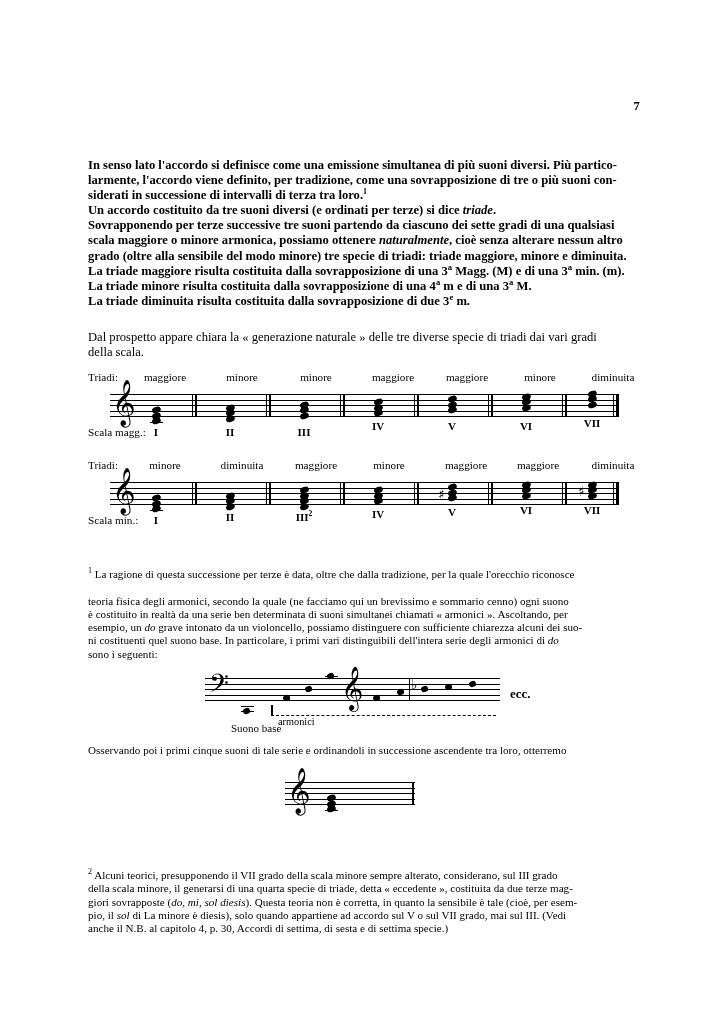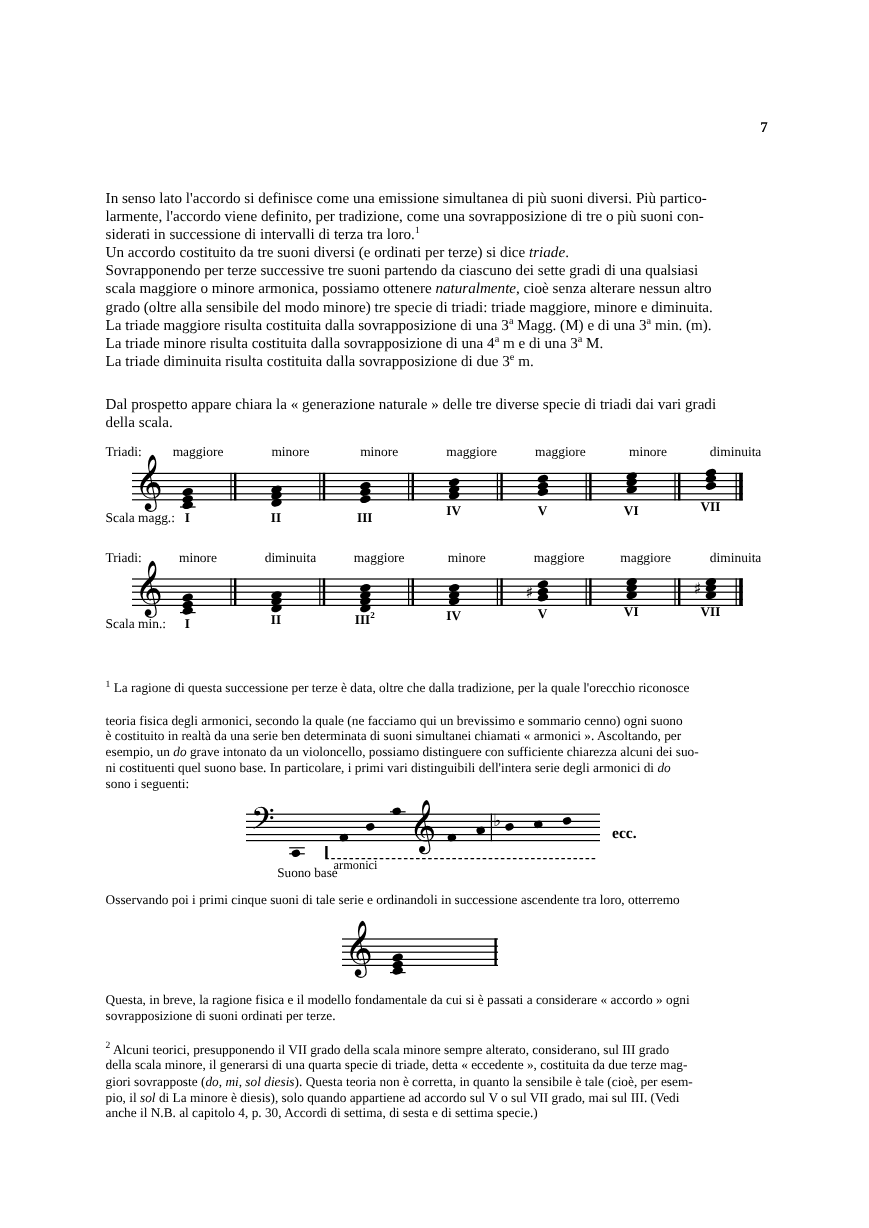--- a/index.html
+++ b/index.html
@@ -190,21 +190,21 @@
   }
 </style>
 </head>
 <body>
 
 <div class="page">
 
   <div class="page-number">7</div>
 
 
-  <div class="body-block no-just" style="top:158px;">
+  <div class="body-block no-just" style="top:158px;font-weight:bold;">
     <p>
       <span>In senso lato l'accordo si definisce come una emissione simultanea di più suoni diversi. Più partico-</span><br>
       <span>larmente, l'accordo viene definito, per tradizione, come una sovrapposizione di tre o più suoni con-</span><br>
       <span>siderati in successione di intervalli di terza tra loro.</span><sup class="fn">1</sup>
     </p>
     <p>
       <span>Un accordo costituito da tre suoni diversi (e ordinati per terze) si dice </span><span class="it">triade</span><span>.</span>
     </p>
     <p>
       <span>Sovrapponendo per terze successive tre suoni partendo da ciascuno dei sette gradi di una qualsiasi</span><br>
@@ -518,26 +518,20 @@
     <div class="clef-treble" style="left:2px; top:-8px; font-size:40px;">𝄞</div>
     <div>
       <div class="ledger" style="left:40px; top:31.5px;"></div>
       <div class="notehead" style="left:42px; top:28.4px;"></div>
       <div class="notehead" style="left:42px; top:22.9px;"></div>
       <div class="notehead" style="left:42px; top:17.4px;"></div>
     </div>
     <div class="barline" style="left:127px; top:4px; height:23px; width:2px;"></div>
   </div>
 
-  <div class="footnote no-just" style="top:828px;">
-    <p>
-      <span>Questa, in breve, la ragione fisica e il modello fondamentale da cui si è passati a considerare « accordo » ogni</span><br>
-      <span>sovrapposizione di suoni ordinati per terze.</span>
-    </p>
-  </div>
 
   <div class="footnote no-just" style="top:869px;">
     <p>
       <span class="footnote-marker">2</span><span> Alcuni teorici, presupponendo il VII grado della scala minore sempre alterato, considerano, sul III grado</span><br>
       <span>della scala minore, il generarsi di una quarta specie di triade, detta « eccedente », costituita da due terze mag-</span><br>
       <span>giori sovrapposte (</span><span class="it">do, mi, sol diesis</span><span>). Questa teoria non è corretta, in quanto la sensibile è tale (cioè, per esem-</span><br>
       <span>pio, il </span><span class="it">sol</span><span> di La minore è diesis), solo quando appartiene ad accordo sul V o sul VII grado, mai sul III. (Vedi</span><br>
       <span>anche il N.B. al capitolo 4, p. 30, Accordi di settima, di sesta e di settima specie.)</span>
     </p>
   </div>

